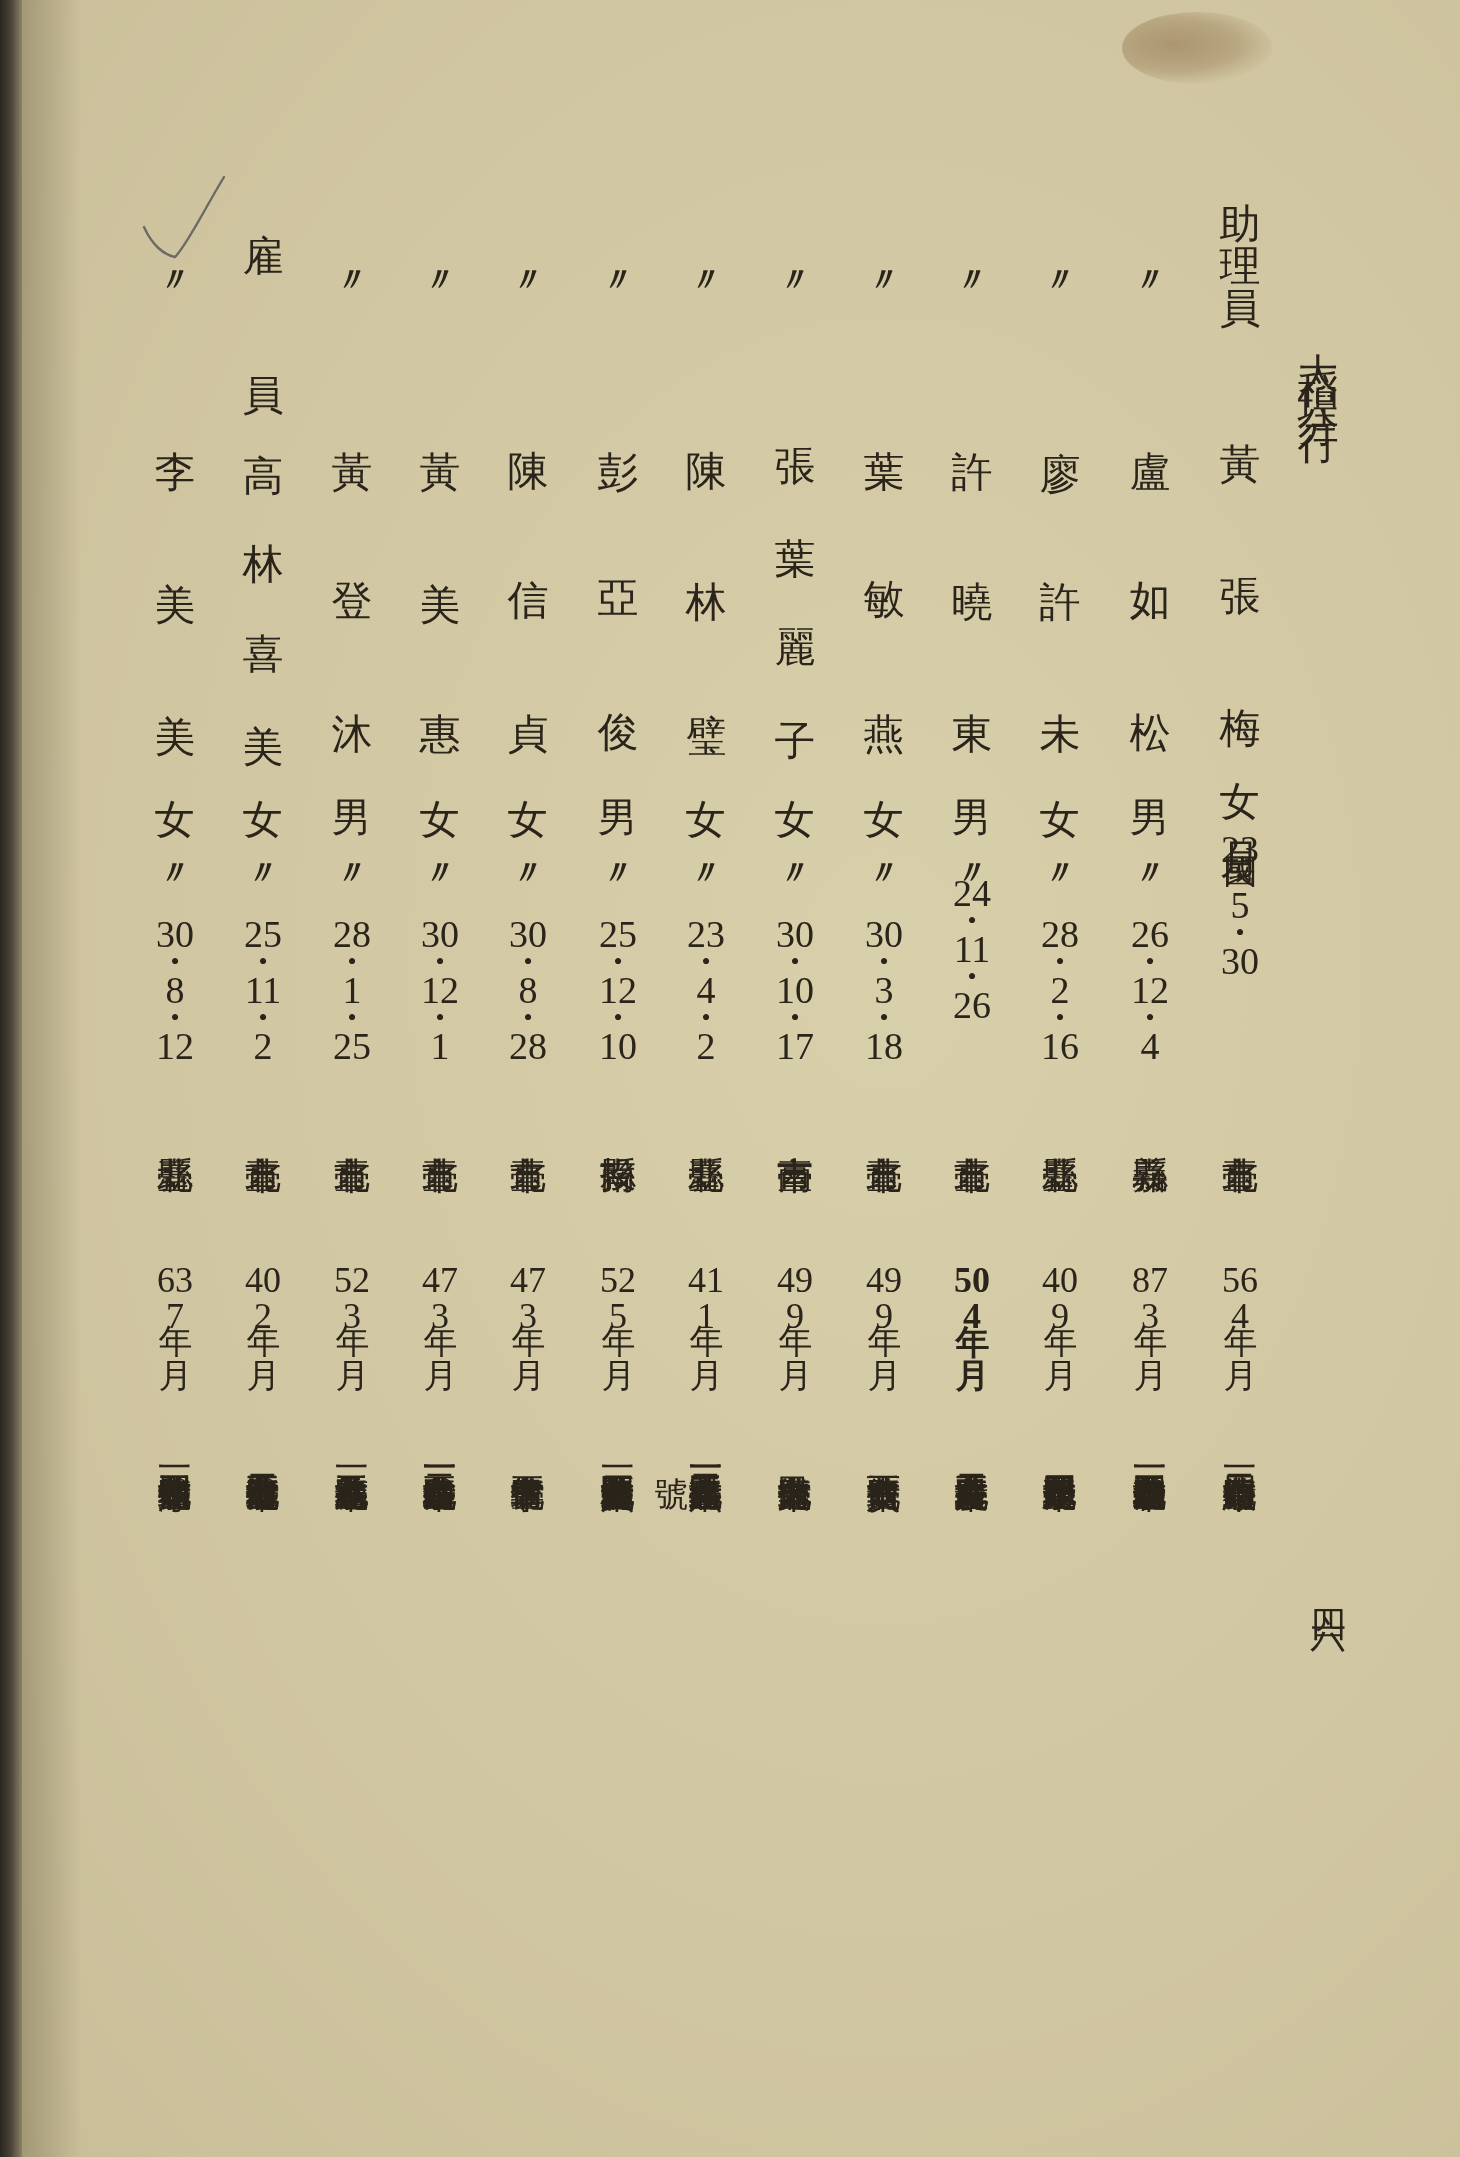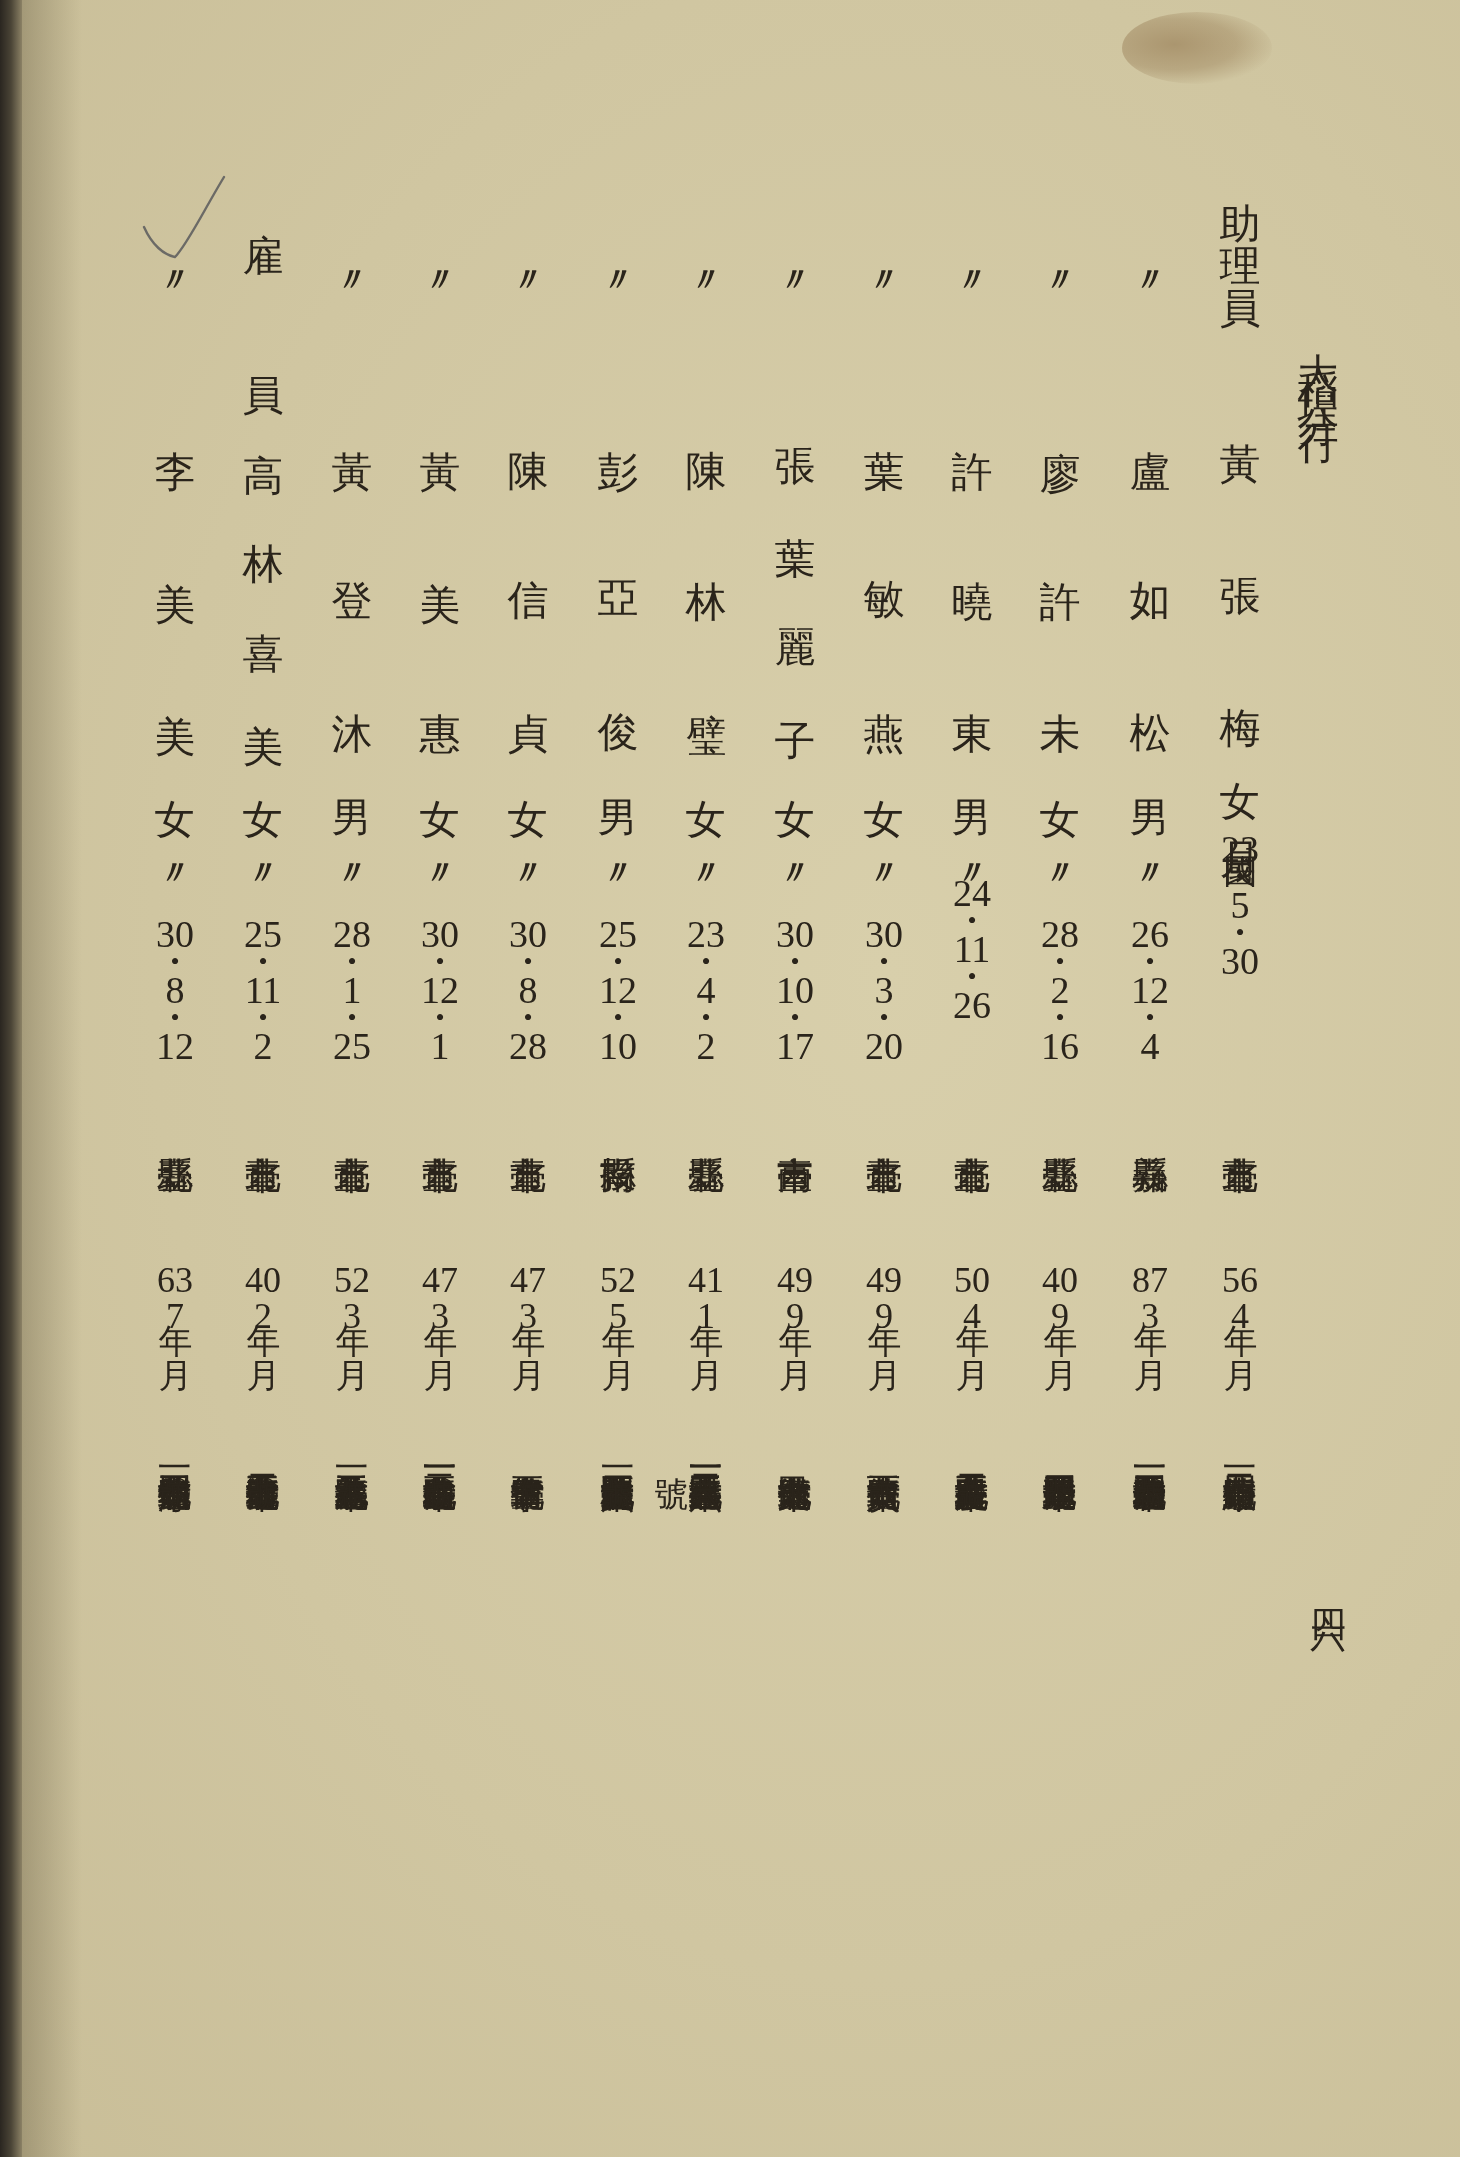--- a/index.html
+++ b/index.html
@@ -222,21 +222,21 @@
           <span>24</span>
           <span class="dot">•</span>
           <span>11</span>
           <span class="dot">•</span>
           <span>26</span>
         </div>
       </div>
       <div class="seg" style="top: 1128px;">
         <span class="v addr" style="font-size:36px">臺北市</span>
       </div>
-      <div class="seg" style="top: 1262px;">
+      <div class="seg" style="top: 1262px; font-weight: bold;">
         <div class="num-stack" style="font-size:36px">
           <span>50</span>
           <span class="v" style="font-size:34px">年</span>
           <span>4</span>
           <span class="v" style="font-size:34px">月</span>
         </div>
       </div>
       <div class="seg" style="top: 1450px;">
         <span class="v addr">臺北市重慶北路二段三五號</span>
       </div>
@@ -259,21 +259,21 @@
       </div>
       <div class="seg" style="top: 855px;">
         <span class="ditto">〃</span>
       </div>
       <div class="seg" style="top: 915px;">
         <div class="num-stack">
           <span>30</span>
           <span class="dot">•</span>
           <span>3</span>
           <span class="dot">•</span>
-          <span>20</span>
+          <span>18</span>
         </div>
       </div>
       <div class="seg" style="top: 1128px;">
         <span class="v addr" style="font-size:36px">臺北市</span>
       </div>
       <div class="seg" style="top: 1262px;">
         <div class="num-stack" style="font-size:36px">
           <span>49</span>
           <span class="v" style="font-size:34px">年</span>
           <span>9</span>

